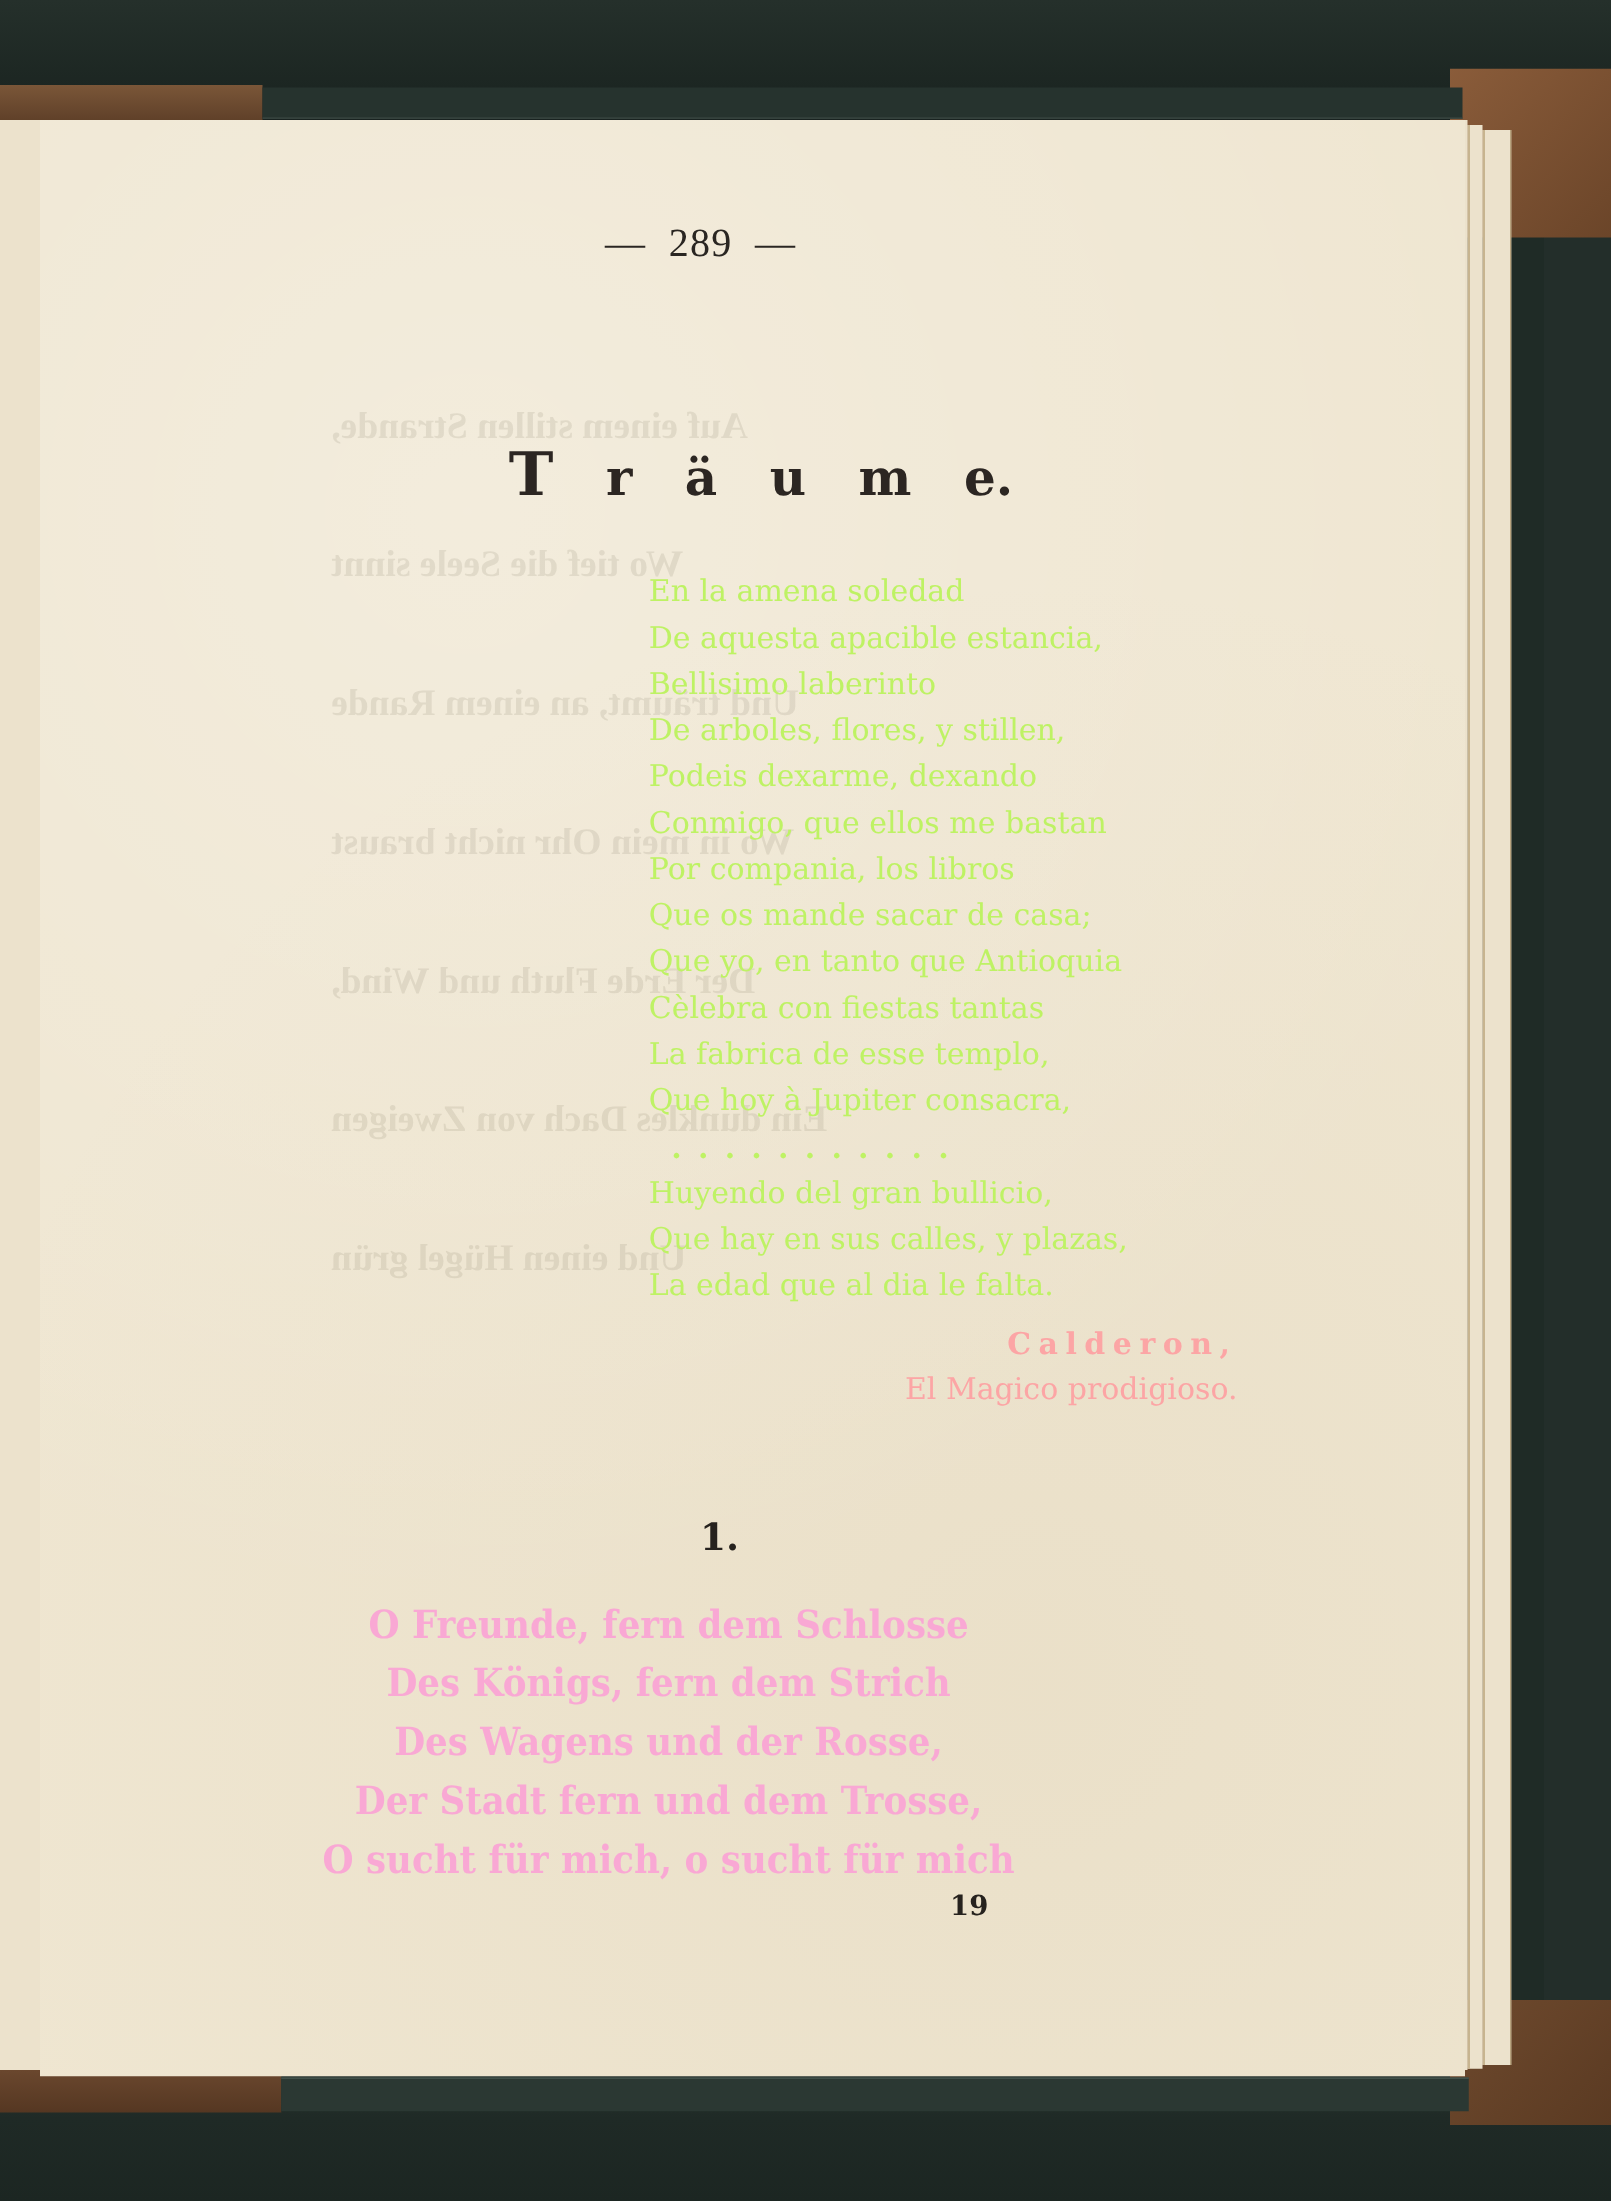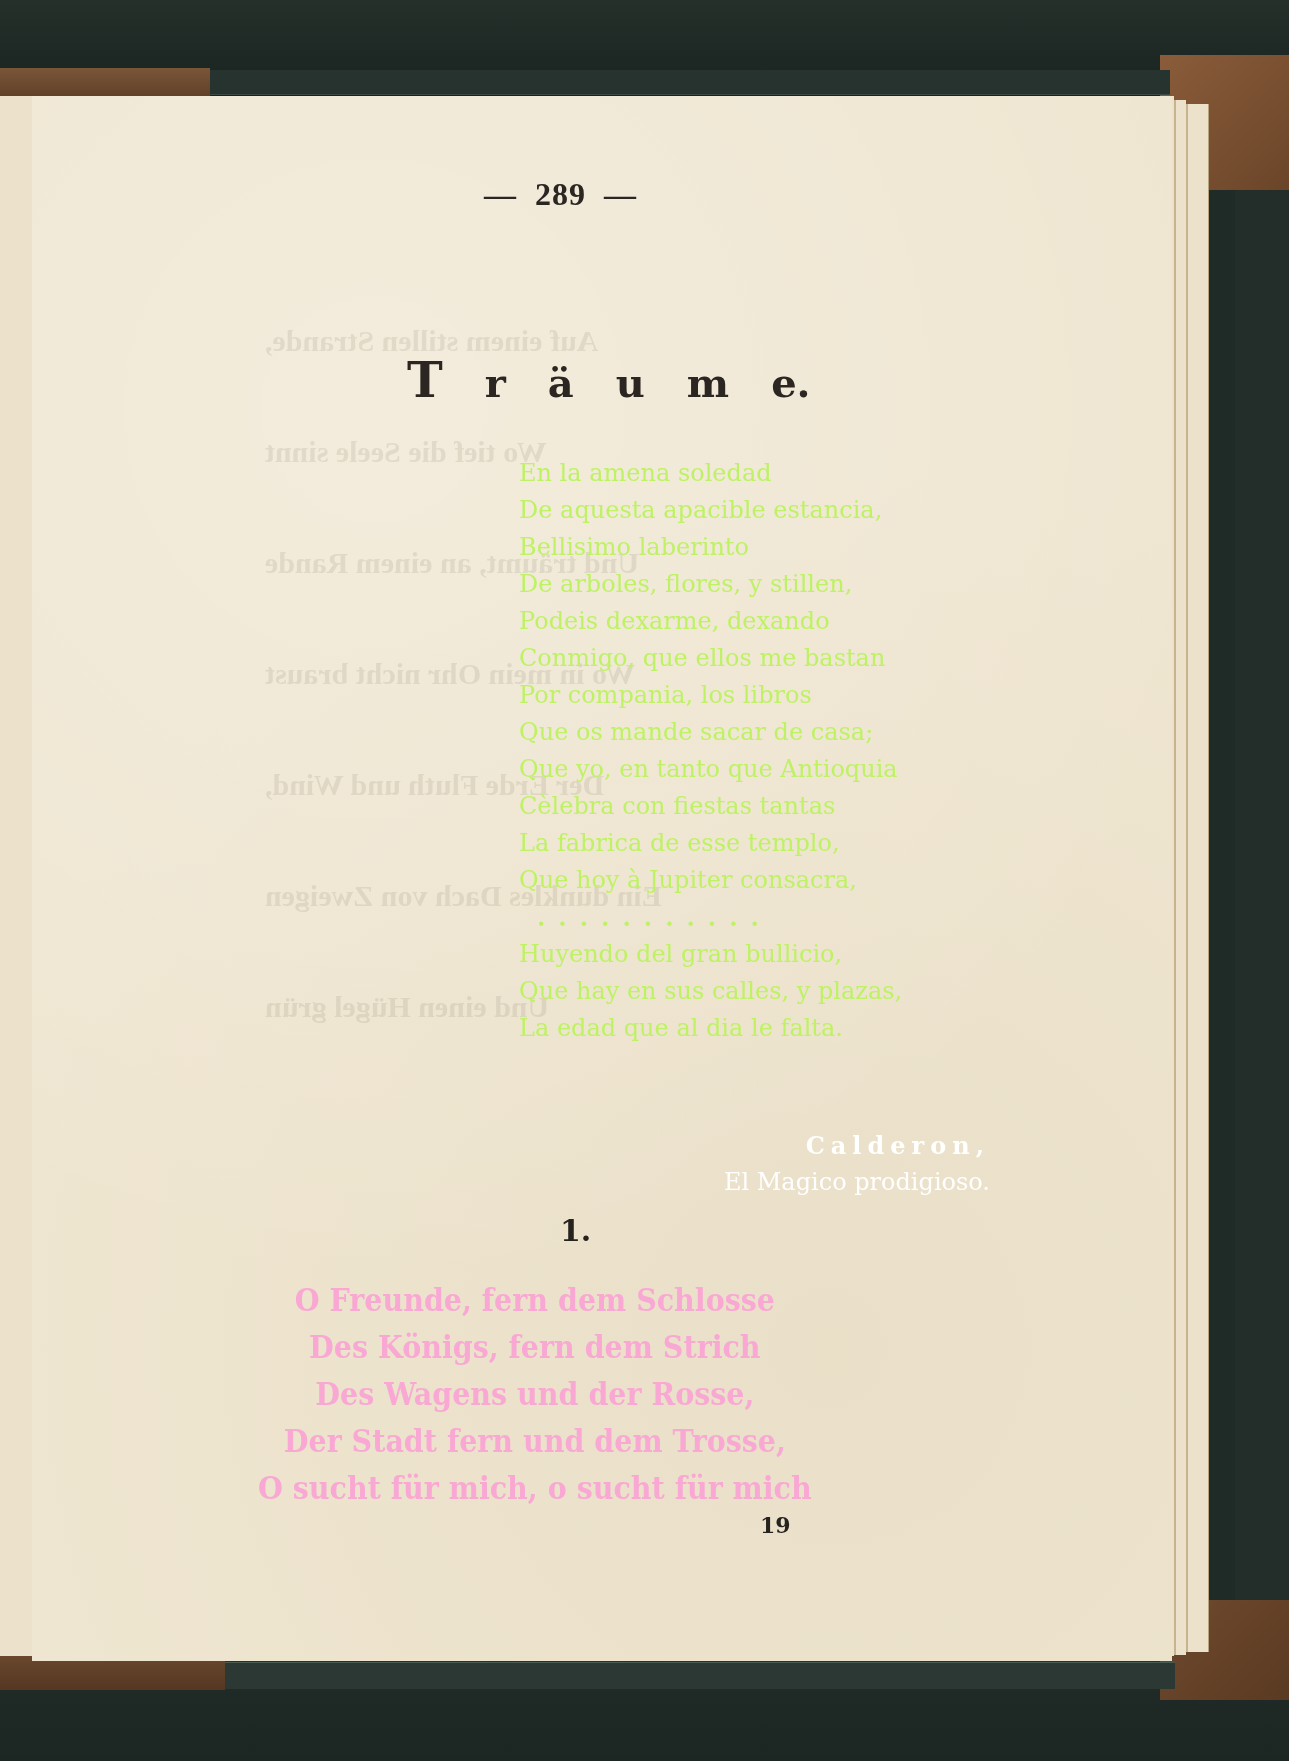--- a/index.html
+++ b/index.html
@@ -64,42 +64,42 @@
     .page-edge.e2 { left: 1174px; width: 10px; top: 100px; height: 1555px; }
     .page-edge.e3 { left: 1186px; width: 20px; top: 104px; height: 1548px; border-right: 1px solid #b8a47f; }
     .bleed {
       position: absolute; color: rgba(110, 100, 80, 0.13);
       font-family: "Liberation Serif", serif; font-weight: bold; font-size: 30px;
       line-height: 37px; left: 265px; top: 248px; width: 640px; text-align: right;
       transform: scaleX(-1); white-space: pre; pointer-events: none;
     }
     .folio {
       position: absolute; left: 466px; top: 176px; width: 200px;
-      font-family: "Liberation Serif", serif; font-size: 32px; font-weight: bold;
+      font-family: "Liberation Serif", serif; font-size: 32px; font-weight: normal;
       color: #2a2622; letter-spacing: 1px;
     }
     .folio span { display: inline-block; }
     .folio .dash { margin: 0 18px; }
     .title {
       position: absolute; left: 362px; top: 352px;
       font-family: "DejaVu Serif", serif; font-weight: bold; font-size: 40px;
       color: #2c2622; letter-spacing: 0; margin-left: 45px;
     }
     .title span { display: inline-block; margin-right: 42px; }
     .title span.big { font-size: 48px; }
     .epigraph {
       position: absolute; left: 519px; top: 455px;
       font-family: "DejaVu Serif", serif; font-size: 24px; color: #bef264;
       line-height: 37px;
     }
     .epigraph .line { white-space: nowrap; }
     .epigraph .dots { letter-spacing: 13px; padding-left: 18px; font-weight: bold; }
     .attrib {
-      position: absolute; left: 690px; top: 1127px; width: 300px; text-align: right;
-      font-family: "DejaVu Serif", serif; font-size: 24px; color: #ffffff; line-height: 37px;
+      position: absolute; left: 690px; top: 1056px; width: 300px; text-align: right;
+      font-family: "DejaVu Serif", serif; font-size: 24px; color: #fca5a5; line-height: 37px;
     }
     .attrib .author { letter-spacing: 6px; font-weight: bold; }
     .stanza-num {
       position: absolute; left: 560px; top: 1213px;
       font-family: "DejaVu Serif", serif; font-weight: bold; font-size: 30px; color: #26221e;
     }
     .german {
       position: absolute; left: 258px; top: 1277px;
       font-family: "DejaVu Serif", serif; font-weight: bold; font-size: 31px;
       color: #f9a8d4; line-height: 47px; text-align: center;

